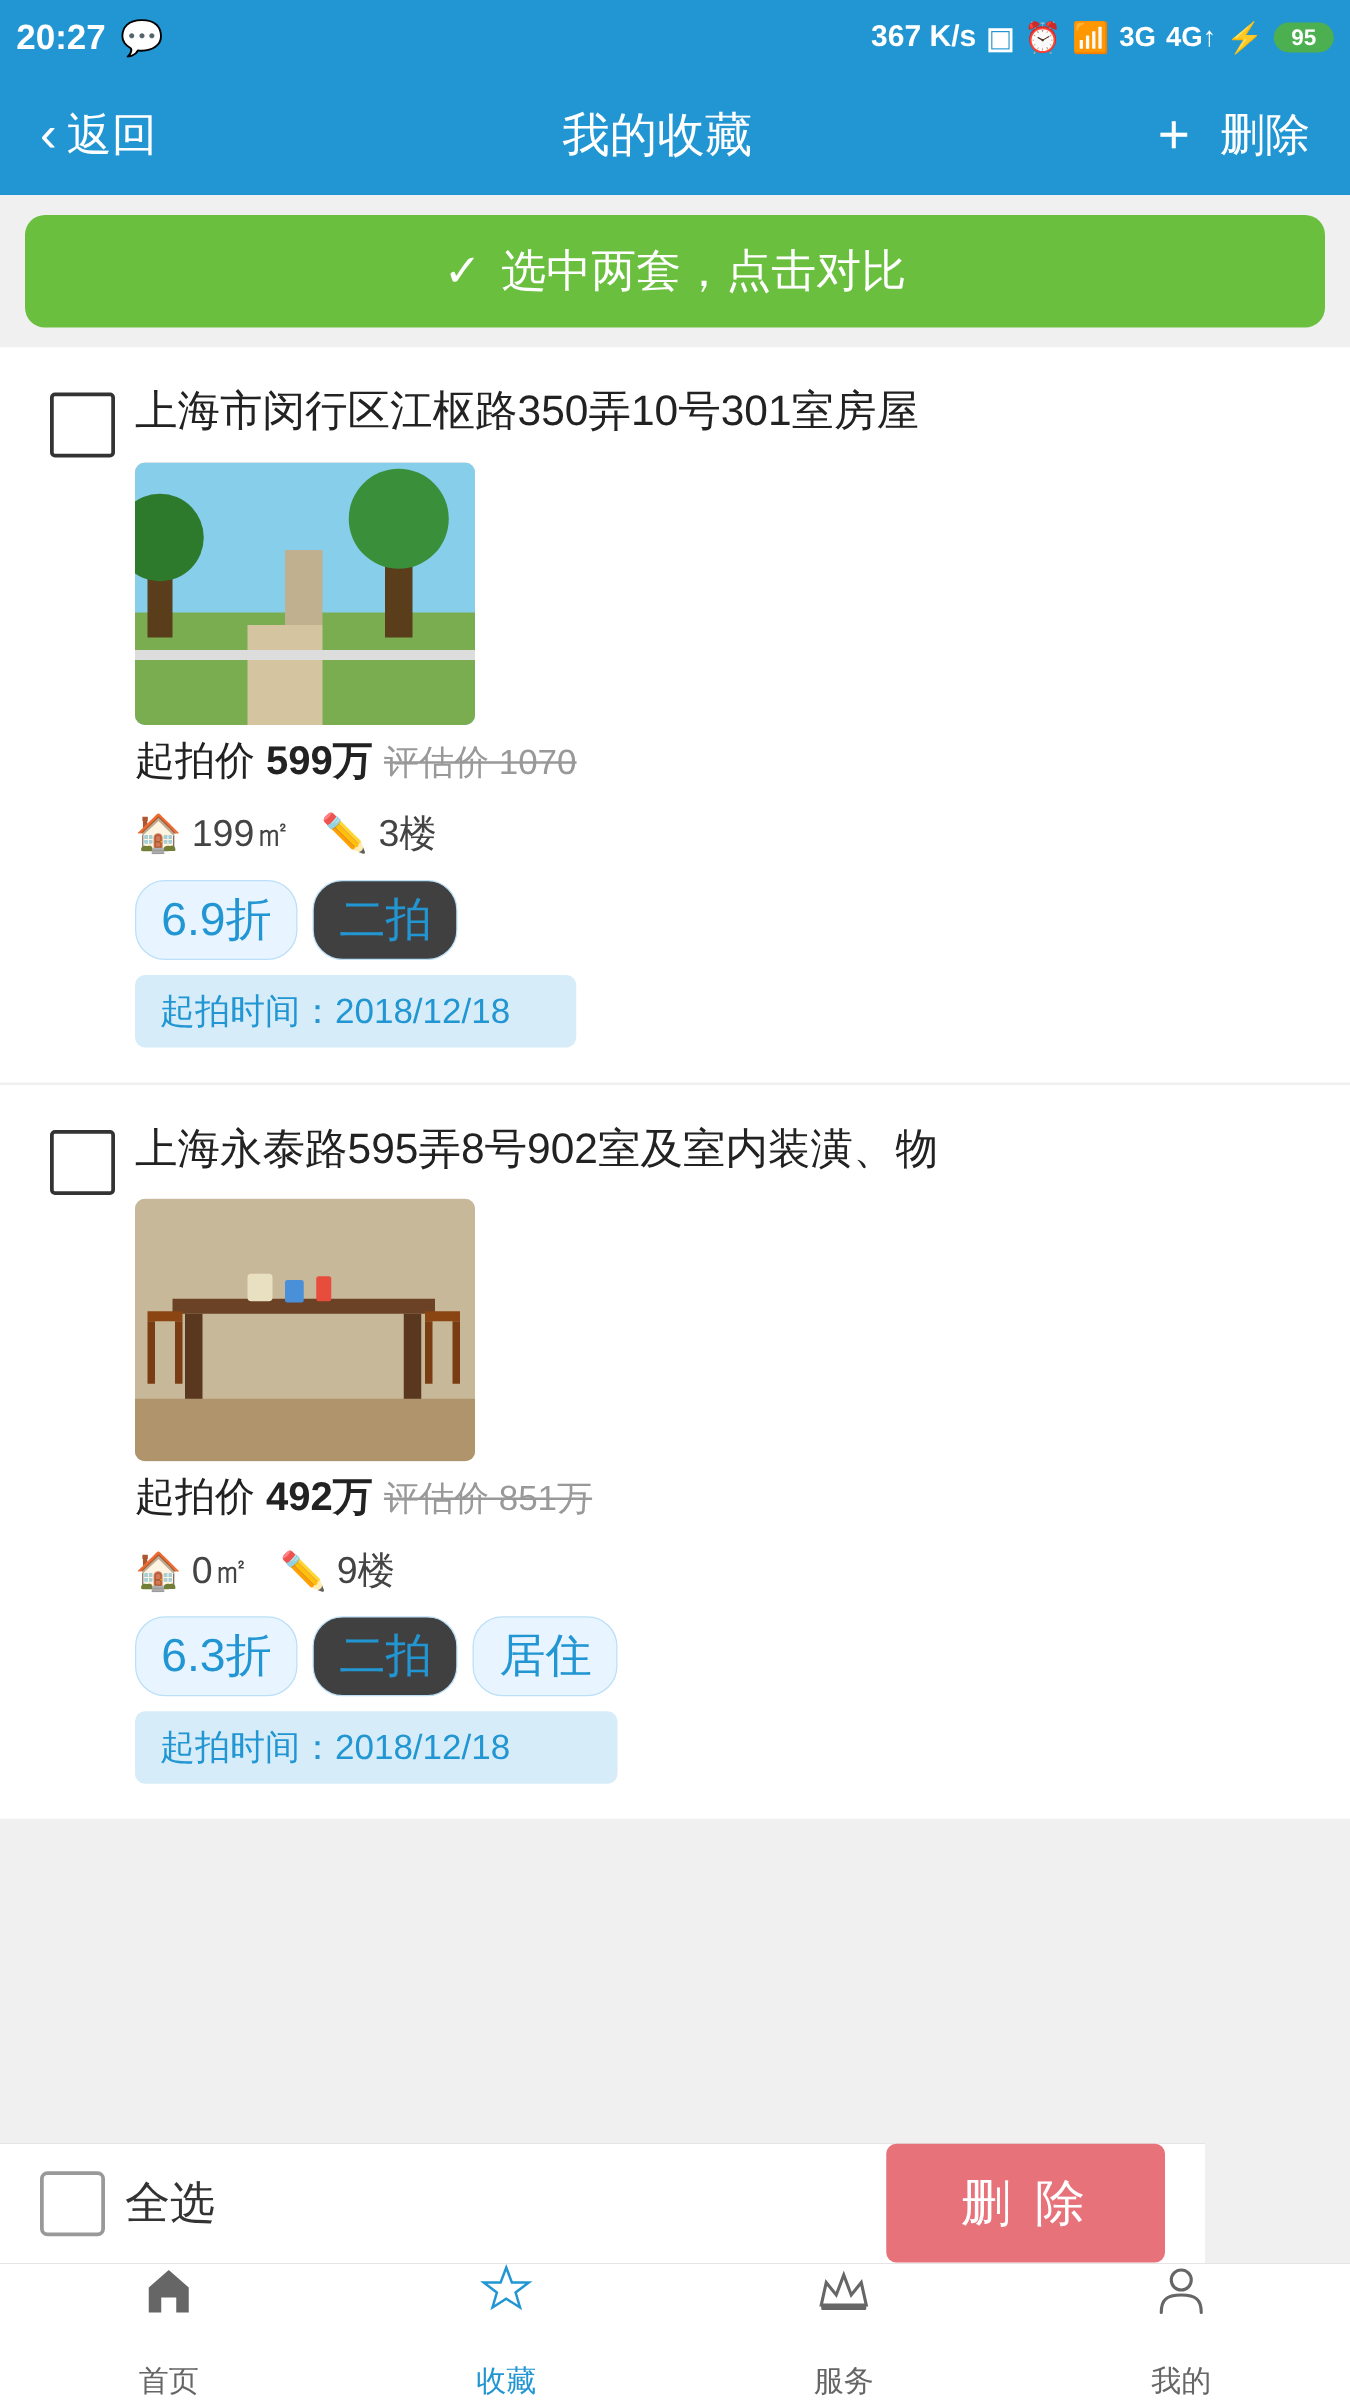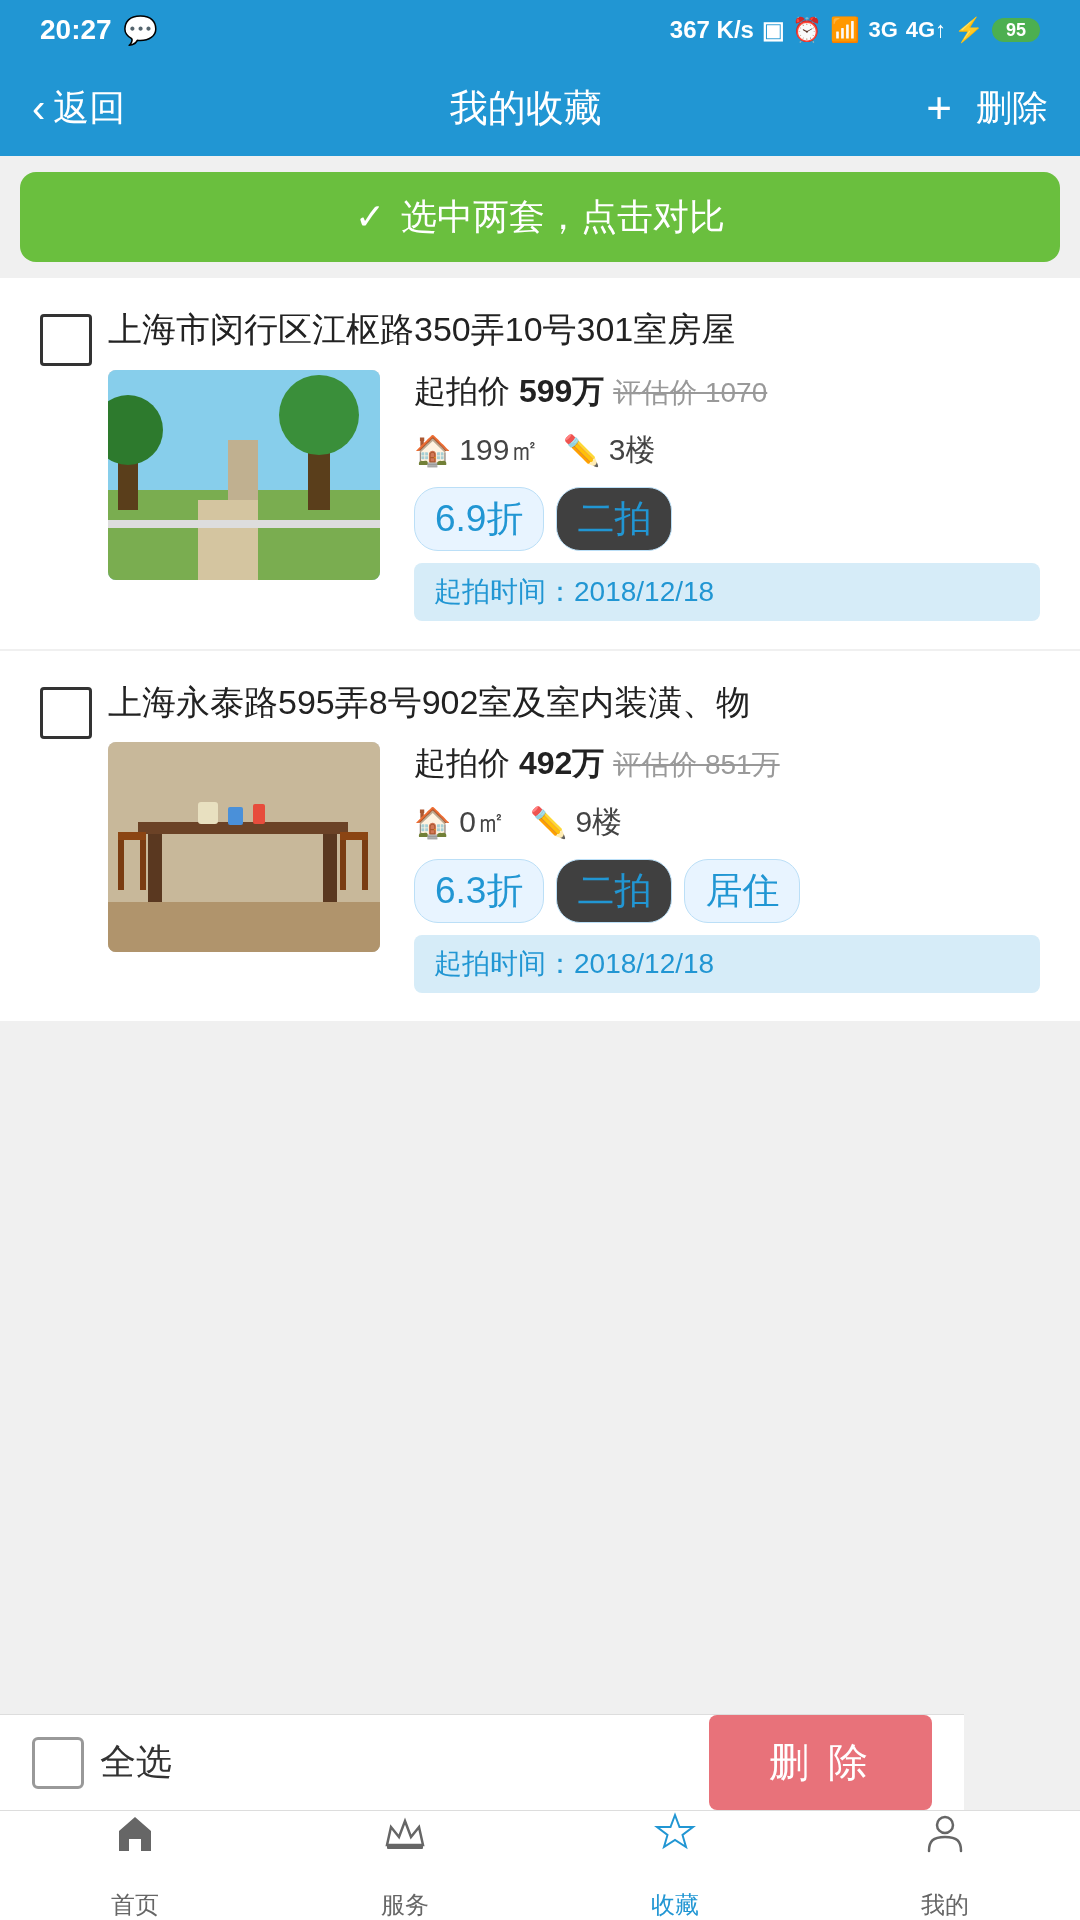--- a/index.html
+++ b/index.html
@@ -13,21 +13,21 @@
       overflow-x: hidden;
     }
 
     
     .status-bar {
       background: #2196d3;
       height: 60px;
       display: flex;
       align-items: center;
       justify-content: space-between;
-      padding: 0 40px;
+      padding: 0 13px;
       color: white;
       font-size: 28px;
       font-weight: 600;
     }
     .status-left { display: flex; align-items: center; gap: 12px; }
     .status-right { display: flex; align-items: center; gap: 8px; font-size: 24px; }
     .battery {
       background: #4caf50;
       width: 48px;
       height: 24px;
@@ -117,21 +117,22 @@
       font-size: 34px;
       color: #222;
       font-weight: 500;
       margin-bottom: 16px;
       line-height: 1.4;
     }
 
     .property-body {
       display: flex;
       align-items: flex-start;
-      gap: 34px;
+      gap: 7px;
+      flex-direction: column;
     }
 
     .property-image {
       width: 272px;
       height: 210px;
       object-fit: cover;
       border-radius: 8px;
       flex-shrink: 0;
       background: #ccc;
       overflow: hidden;
@@ -448,37 +449,37 @@
 
 <div class="tab-bar">
   <div class="tab-item">
     <span class="tab-icon" style="color:#666;">
       <svg viewBox="0 0 44 44" fill="none" xmlns="http://www.w3.org/2000/svg" width="44" height="44">
         <path d="M6 20L22 6L38 20V40H28V28H16V40H6V20Z" fill="#666"></path>
       </svg>
     </span>
     <span class="tab-label">首页</span>
   </div>
+  <div class="tab-item active">
+    <span class="tab-icon">
+      <svg viewBox="0 0 44 44" fill="none" xmlns="http://www.w3.org/2000/svg" width="44" height="44">
+        <path d="M22 4L26.5 16H40L29.5 24L33 36L22 29L11 36L14.5 24L4 16H17.5Z" stroke="#2196d3" stroke-width="2" fill="none"></path>
+      </svg>
+    </span>
+    <span class="tab-label" style="color:#2196d3;">收藏</span>
+  </div>
   <div class="tab-item">
     <span class="tab-icon">
       <svg viewBox="0 0 44 44" fill="none" xmlns="http://www.w3.org/2000/svg" width="44" height="44">
         <path d="M4 34L8 16L16 26L22 10L28 26L36 16L40 34H4Z" stroke="#666" stroke-width="2.5" fill="none"></path>
         <rect x="4" y="34" width="36" height="4" fill="#666" rx="1"></rect>
       </svg>
     </span>
     <span class="tab-label">服务</span>
   </div>
-  <div class="tab-item active">
-    <span class="tab-icon">
-      <svg viewBox="0 0 44 44" fill="none" xmlns="http://www.w3.org/2000/svg" width="44" height="44">
-        <path d="M22 4L26.5 16H40L29.5 24L33 36L22 29L11 36L14.5 24L4 16H17.5Z" stroke="#2196d3" stroke-width="2" fill="none"></path>
-      </svg>
-    </span>
-    <span class="tab-label" style="color:#2196d3;">收藏</span>
-  </div>
   <div class="tab-item">
     <span class="tab-icon">
       <svg viewBox="0 0 44 44" fill="none" xmlns="http://www.w3.org/2000/svg" width="44" height="44">
         <circle cx="22" cy="14" r="8" stroke="#666" stroke-width="2.5" fill="none"></circle>
         <path d="M6 40C6 30 10 26 22 26C34 26 38 30 38 40" stroke="#666" stroke-width="2.5" fill="none" stroke-linecap="round"></path>
       </svg>
     </span>
     <span class="tab-label">我的</span>
   </div>
 </div>

